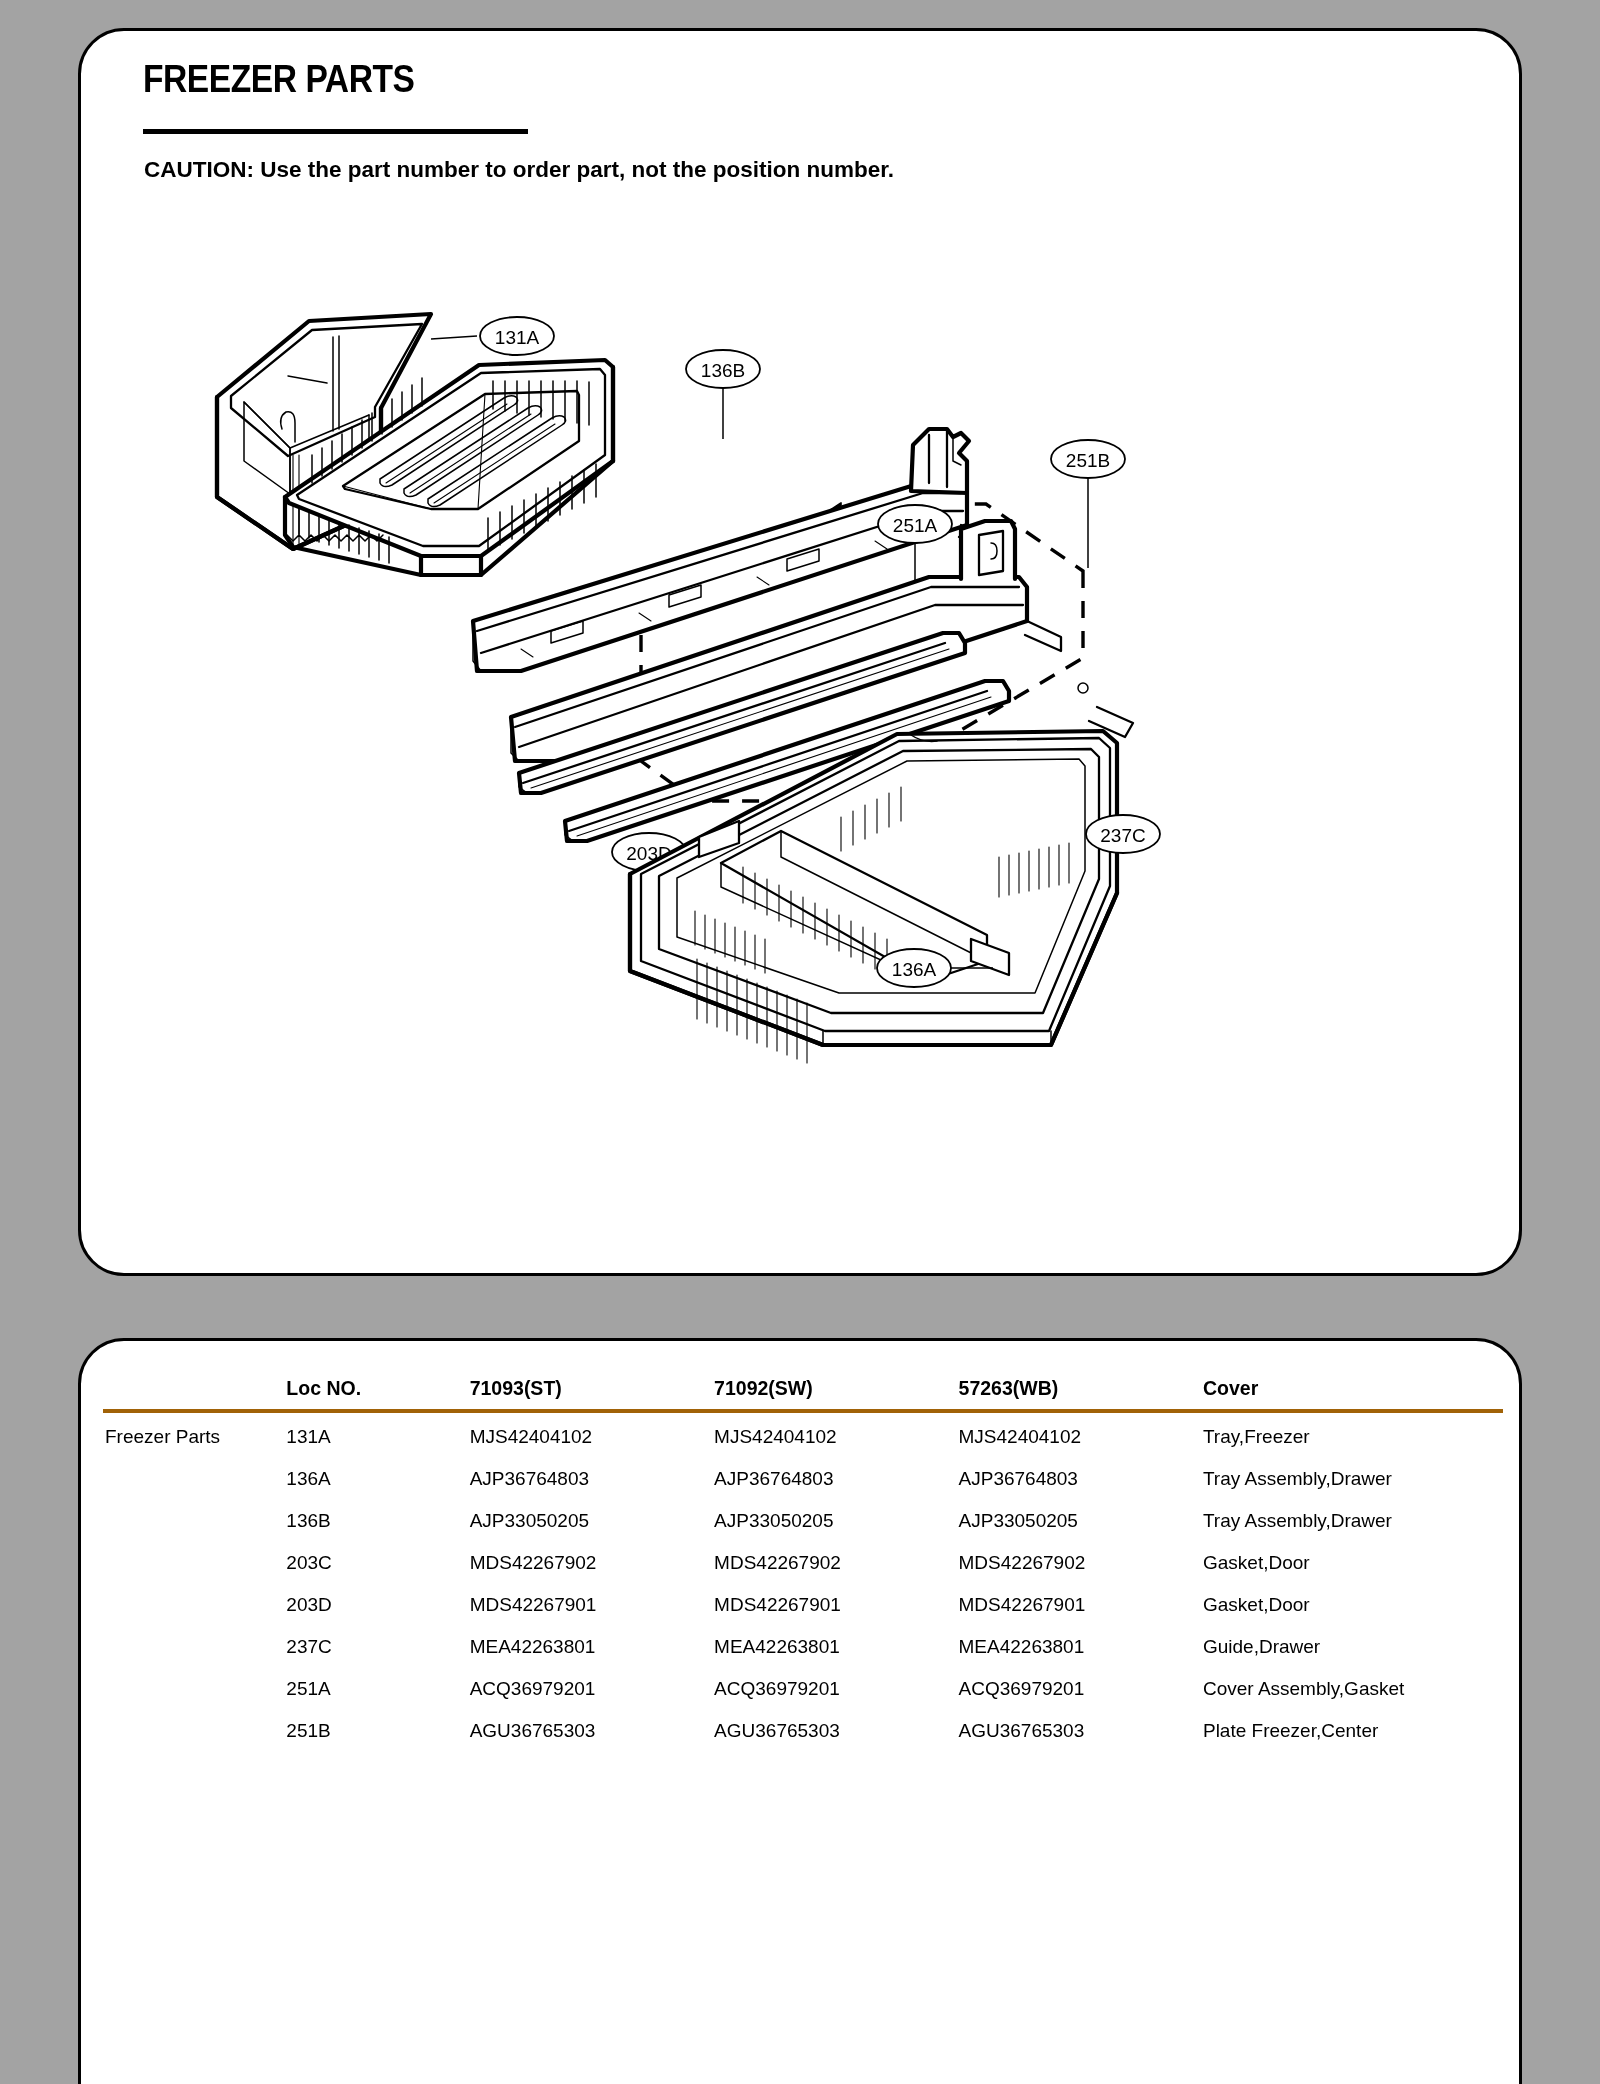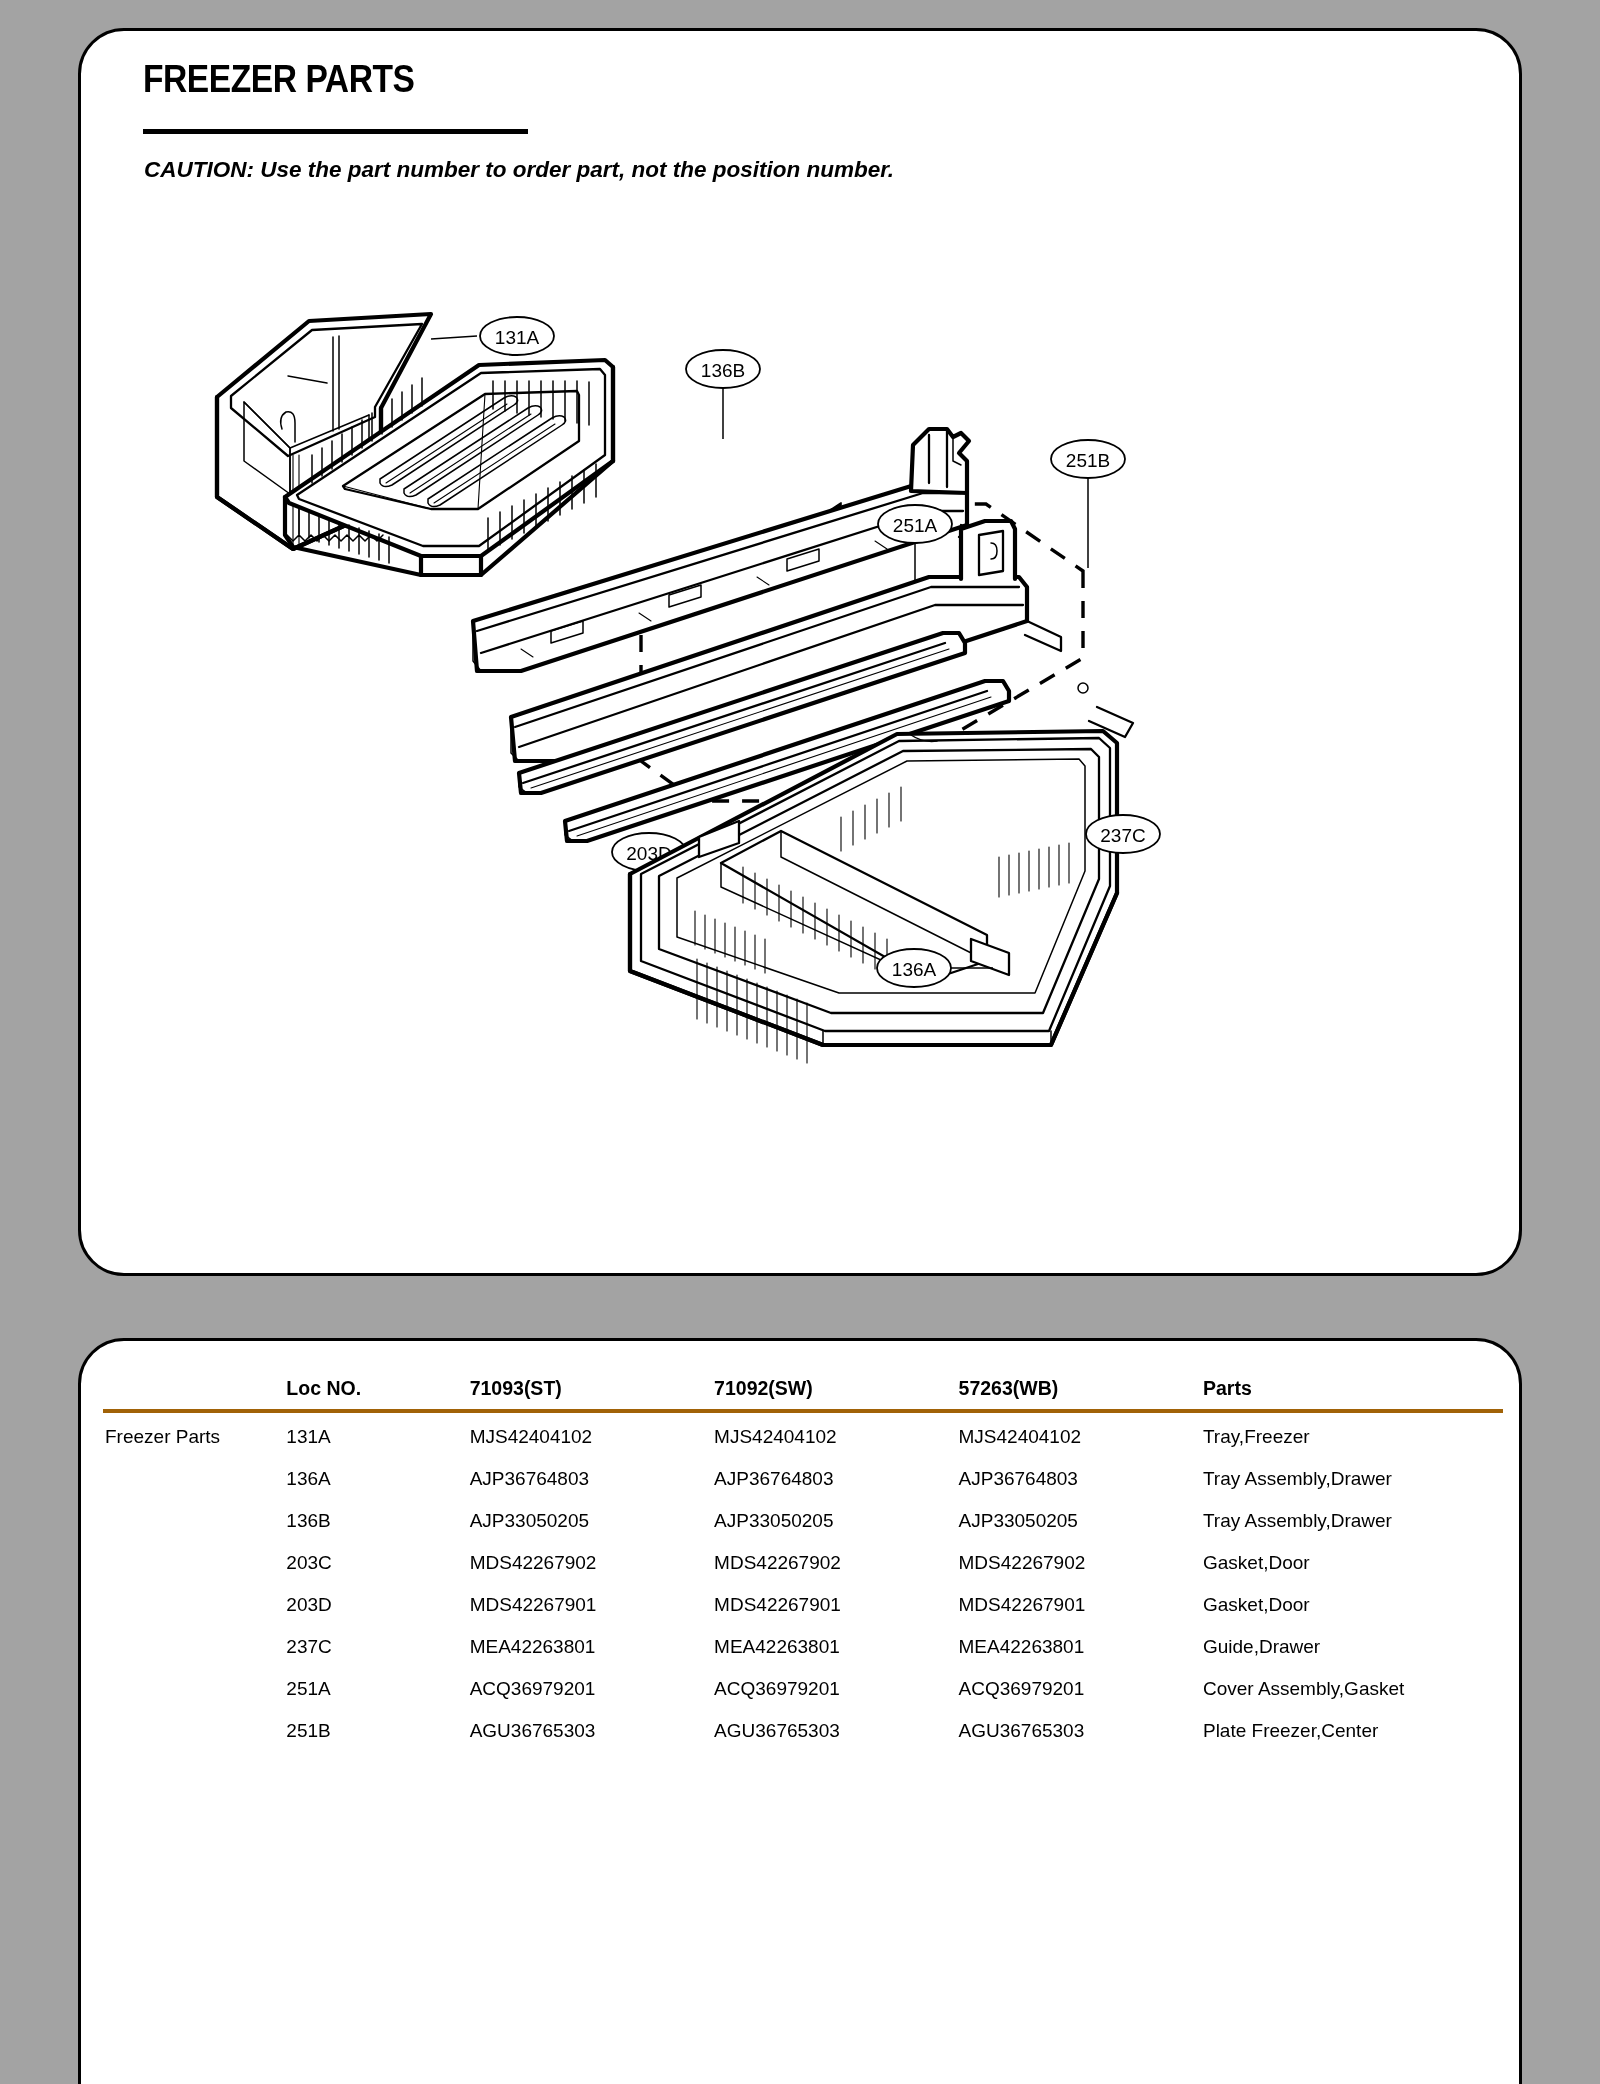--- a/index.html
+++ b/index.html
@@ -47,21 +47,20 @@
     width: 385px;
     height: 5px;
     background: #000;
   }
   .caution-top {
     position: absolute;
     left: 63px;
     top: 126px;
     font-size: 22.5px;
     font-weight: bold;
-    font-style: italic;
     color: #000;
     white-space: nowrap;
   }
   .diagram-svg {
     position: absolute;
     left: 0; top: 0;
     width: 1444px;
     height: 1248px;
   }
 
@@ -436,21 +435,21 @@
 
   <div class="table-panel">
     <table class="parts-table">
       <thead>
         <tr>
           <th class="col-group"></th>
           <th class="col-loc">Loc NO.</th>
           <th class="col-pn">71093(ST)</th>
           <th class="col-pn">71092(SW)</th>
           <th class="col-pn">57263(WB)</th>
-          <th class="col-desc">Parts</th>
+          <th class="col-desc">Cover</th>
         </tr>
       </thead>
       <tbody>
           <tr>
             <td class="col-group">Freezer Parts</td>
             <td class="col-loc">131A</td>
             <td class="col-pn">MJS42404102</td>
             <td class="col-pn">MJS42404102</td>
             <td class="col-pn">MJS42404102</td>
             <td class="col-desc">Tray,Freezer</td>

